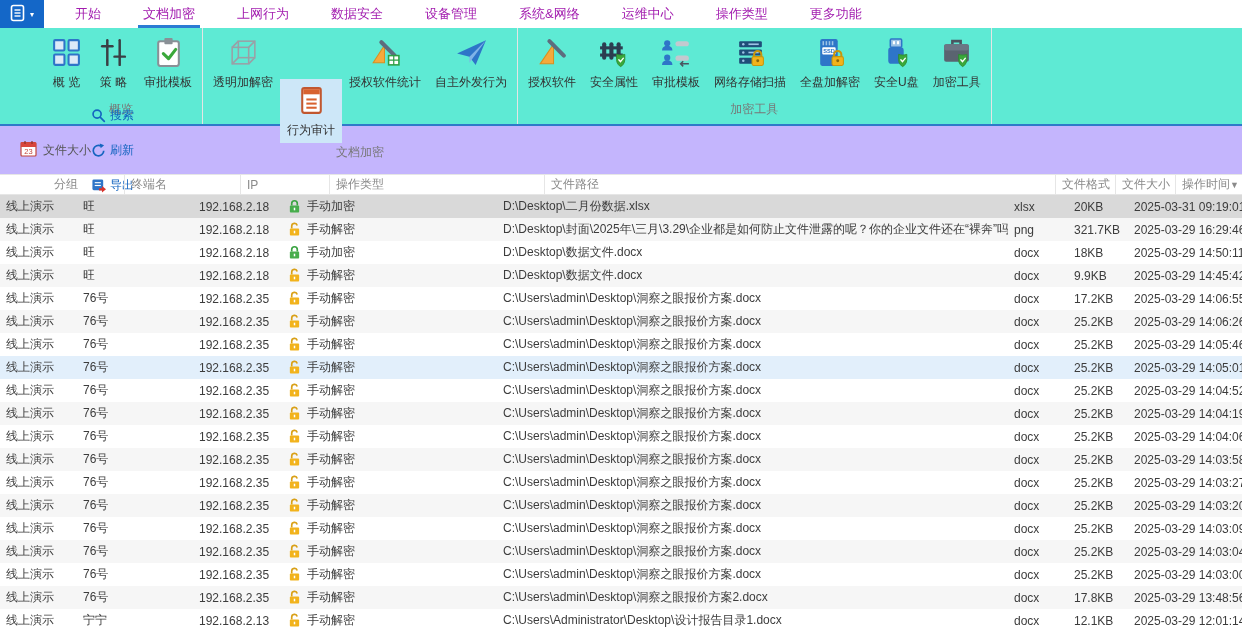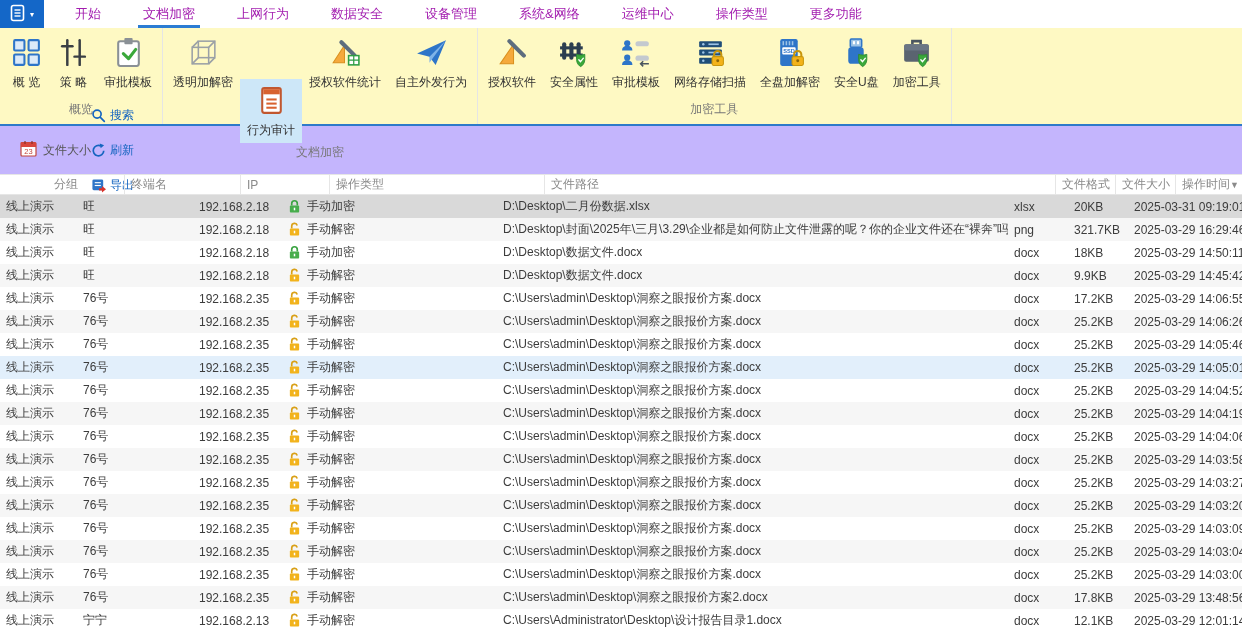--- a/index.html
+++ b/index.html
@@ -13,21 +13,21 @@
        font-family:"Liberation Sans","DejaVu Sans",sans-serif;font-size:12px;color:#333;}
 
   
   .tabbar{display:flex;height:28px;background:#fff;align-items:stretch;}
   .app-btn{width:44px;background:var(--accent);display:flex;align-items:center;justify-content:center;gap:3px;cursor:pointer;flex:none;}
   .tabs{display:flex;margin-left:10px;}
   .tab{padding:0 21px;display:flex;align-items:center;font-size:13px;color:#a21caf;cursor:pointer;position:relative;white-space:nowrap;}
   .tab.selected::after{content:"";position:absolute;left:16px;right:16px;bottom:0;height:3px;background:var(--accent2);}
 
   
-  .ribbon{display:flex;height:96px;background:#fef9c3;align-items:stretch;}
+  .ribbon{display:flex;height:96px;background:#5eead4;align-items:stretch;padding-left:40px;}
   .rgroup{display:flex;flex-direction:column;border-right:1px solid #e5e5e5;padding:0 3px;}
   .rbtns{display:flex;flex:1;align-items:flex-start;padding-top:3px;}
   .rbtn{display:flex;flex-direction:column;align-items:center;padding:5px 7px 4px;cursor:pointer;}
   .rbtn.selected{background:var(--selbg);margin-top:48px;}
   .rbtn .ico svg{width:33px;height:33px;display:block;}
   .rlabel{margin-top:5px;color:#333;white-space:nowrap;}
   .rgroup-label{text-align:center;color:#777;padding:1px 0 6px;}
   .blue-rule{height:2px;background:#2f7ac9;}
 
   

